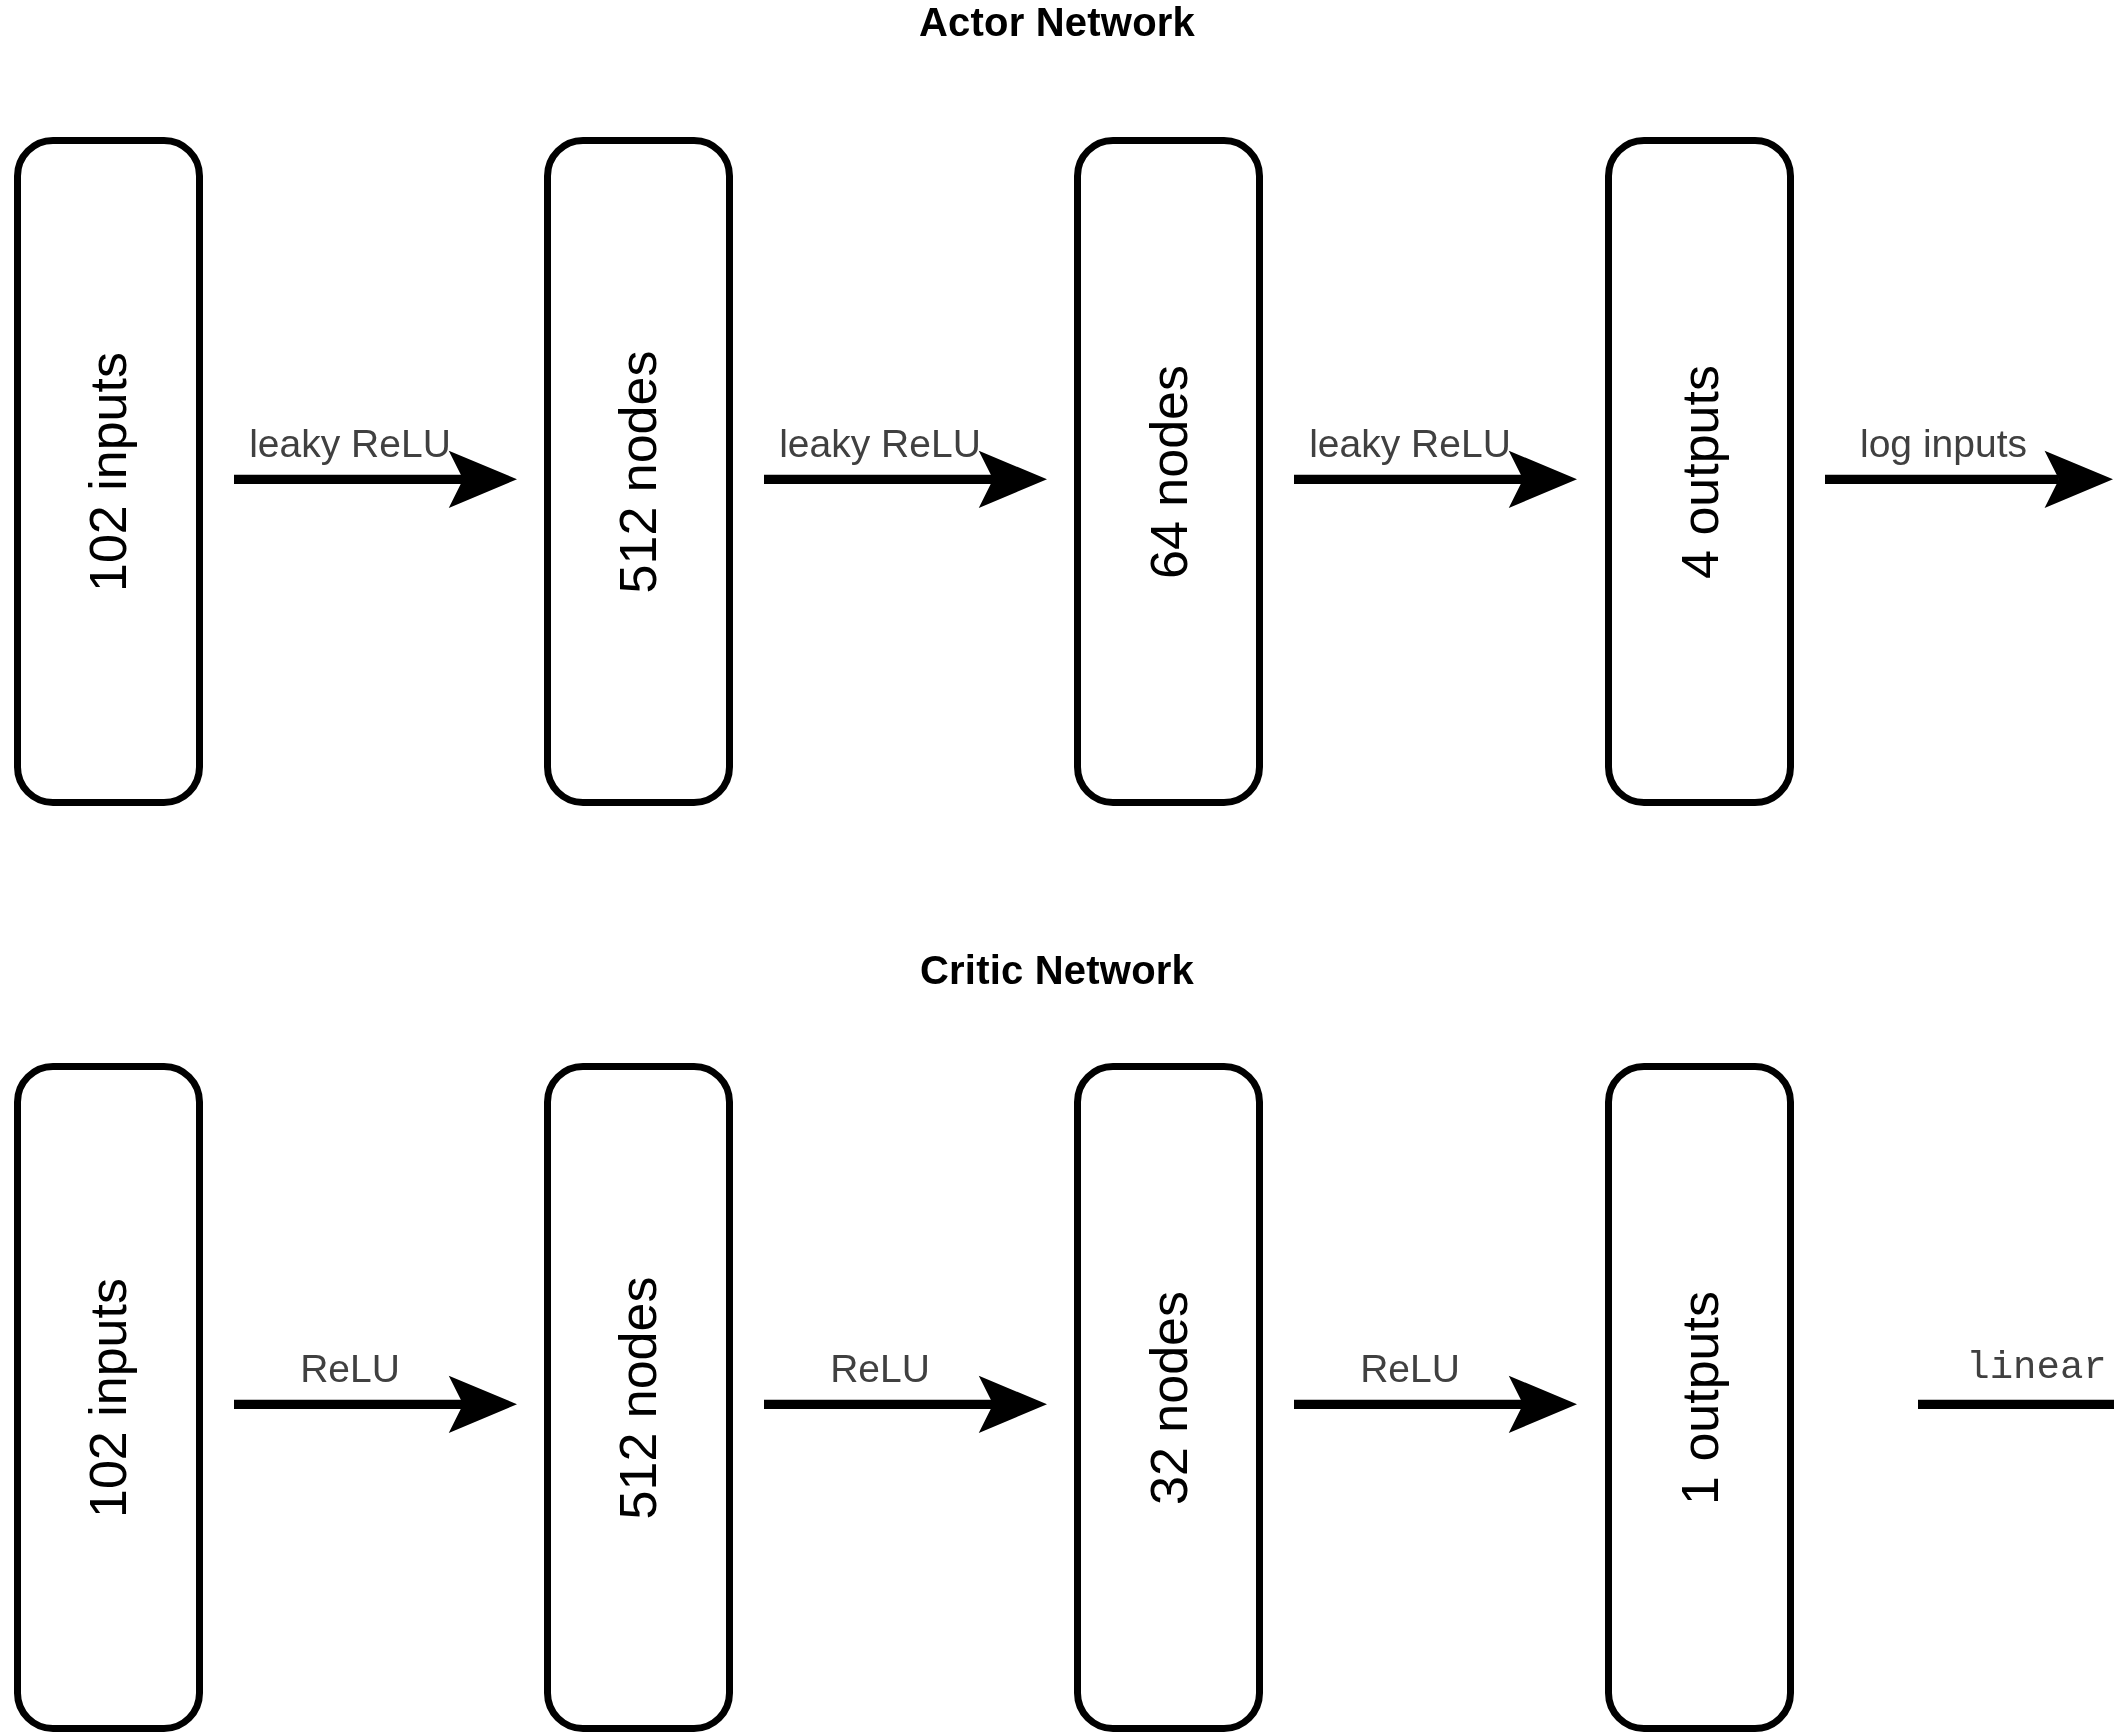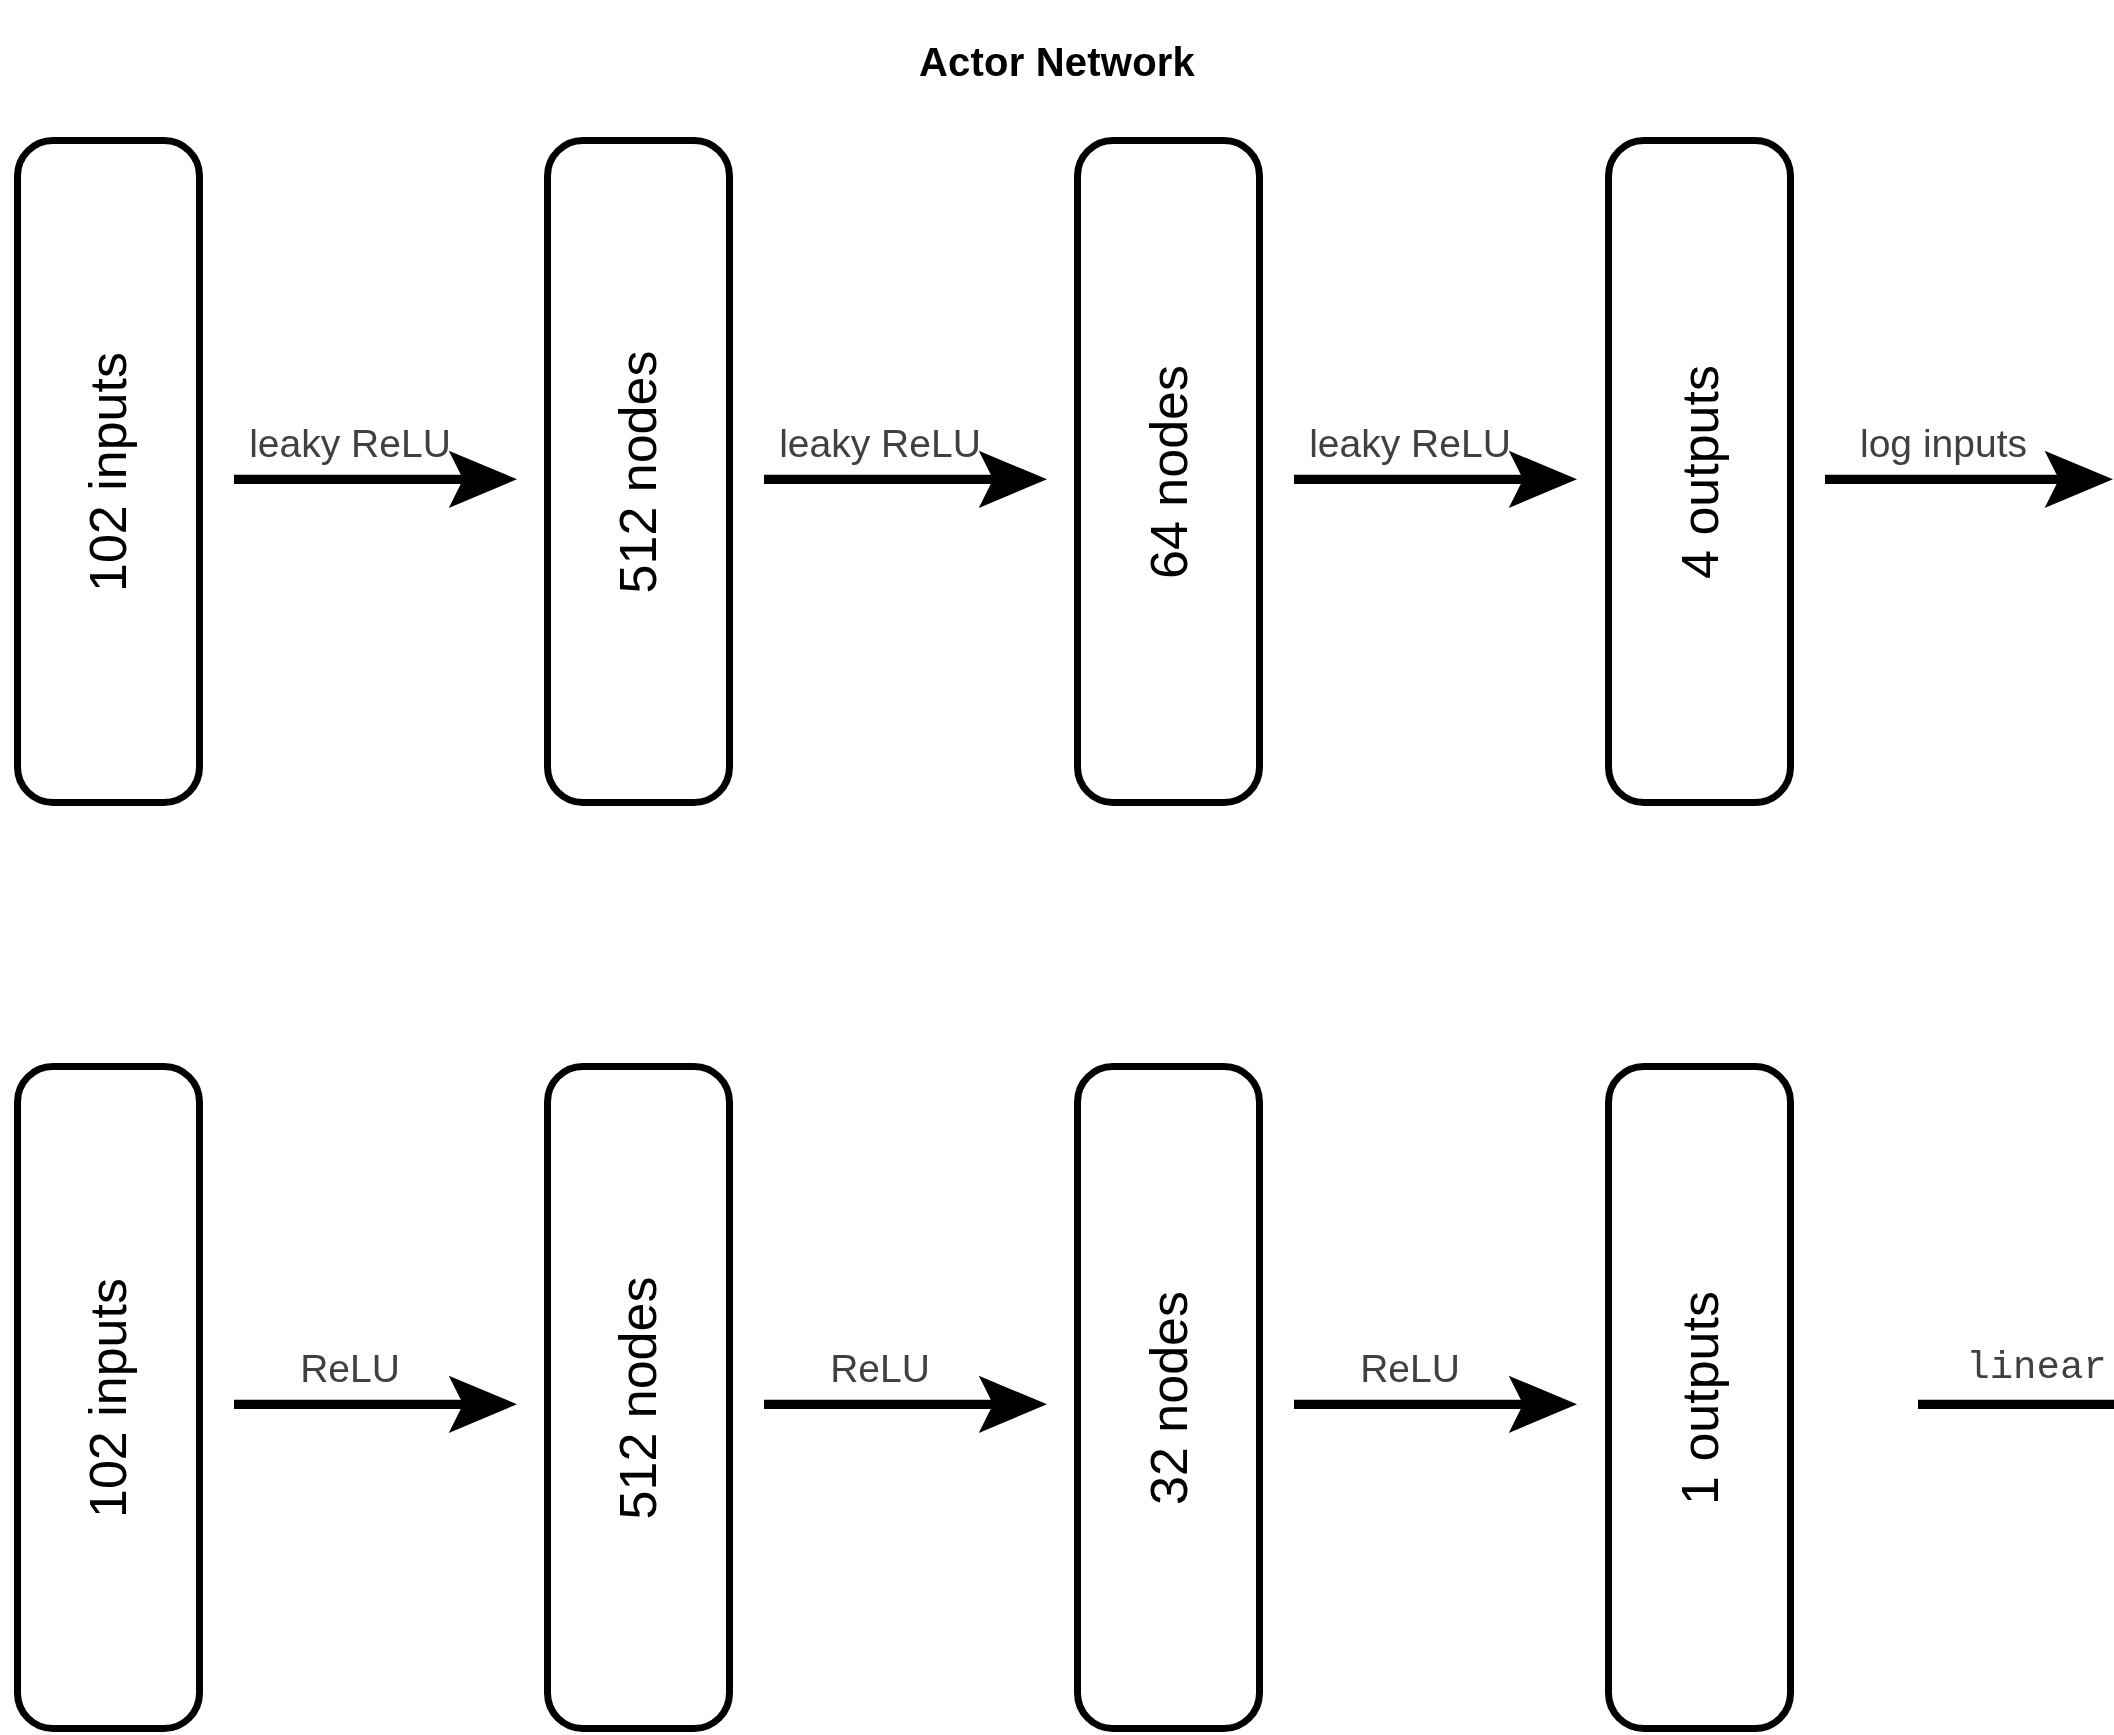--- a/index.html
+++ b/index.html
@@ -25,21 +25,20 @@
     position: absolute;
     left: 0;
     width: 2114px;
     text-align: center;
     font-size: 40px;
     font-weight: bold;
     letter-spacing: 0.2px;
     color: #000000;
     line-height: 1.0;
     white-space: nowrap;
-    margin-top: 40px;
   }
   #title-actor  { top: 1.7px; }
   #title-critic { top: 950px; }
 
   
   .layer-box {
     position: absolute;
     box-sizing: border-box;
     width: 189px;
     border: 7.6px solid #000000;
@@ -147,20 +146,21 @@
     <div class="arrow" style="left:1825px; width:288px;">
       <div class="arrow-label shift-left">log inputs</div>
       <svg viewBox="0 0 341 140" preserveAspectRatio="none">
         <line x1="0" y1="68" x2="277" y2="68" stroke="#000" stroke-width="11"></line>
         <path d="M 260 34 L 341 68 L 260 102 L 277 68 Z" fill="#000"></path>
       </svg>
     </div>
 
   </div>
 
+  <div class="section-title" id="title-critic">Critic Network</div>
 
   <div class="row-bottom">
 
     <div class="layer-box" style="left:13.5px;">
       <span class="layer-label">102 inputs</span>
     </div>
 
     <div class="layer-box" style="left:544px;">
       <span class="layer-label">512 nodes</span>
     </div>

